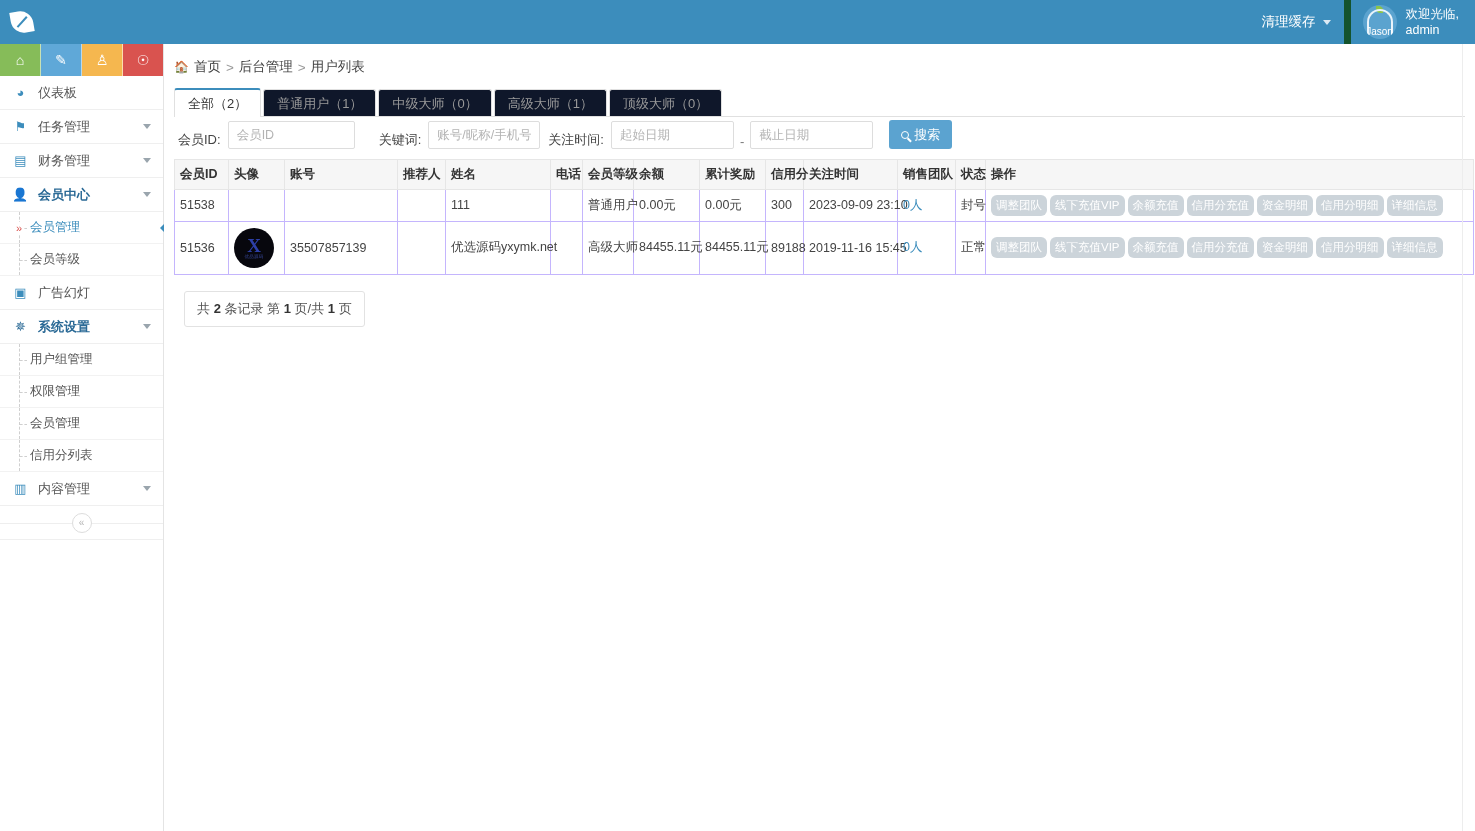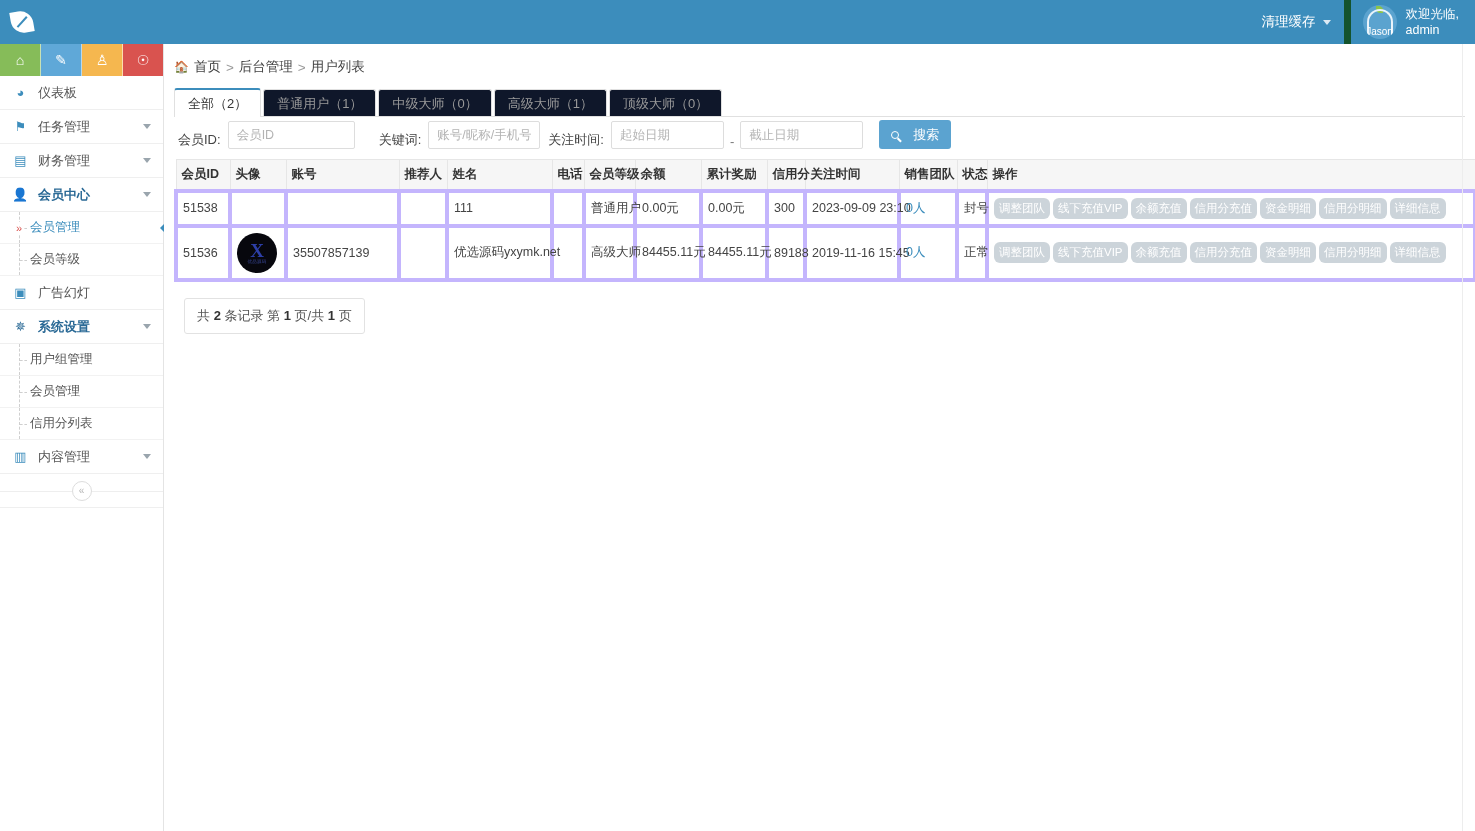--- a/index.html
+++ b/index.html
@@ -177,27 +177,27 @@
   }
   .f-label { font-size: 13px; color: #444; margin-right: 7px; white-space: nowrap; }
   .f-input {
     height: 28px; border: 1px solid #ddd; border-radius: 2px;
     padding: 0 8px; font-size: 12.5px; color: #333;
     font-family: "Liberation Sans", sans-serif; background: #fff;
   }
   .f-input::placeholder { color: #b3b3b3; }
   #in-memberid { width: 127px; margin-right: 24px; }
   #in-keyword  { width: 112px; margin-right: 8px; }
-  #in-datefrom { width: 113px; }
+  #in-datefrom { width: 123px; }
   .dash { margin: 0 6px; color: #777; }
   #in-dateto   { width: 123px; margin-right: 16px; }
   #search-btn {
     height: 29px; background: #5ba3d0; color: #fff; border: none;
     border-radius: 3px; padding: 0 12px; font-size: 13px;
-    display: flex; align-items: center; gap: 14px; cursor: pointer;
+    display: flex; align-items: center; gap: 5px; cursor: pointer;
     font-family: "Liberation Sans", sans-serif;
   }
   .mag {
     width: 8px; height: 8px; border: 1.6px solid #fff;
     border-radius: 50%; position: relative; display: inline-block;
   }
   .mag::after {
     content: ""; position: absolute; right: -4px; bottom: -3px;
     width: 5px; height: 1.6px; background: #fff; transform: rotate(45deg);
   }
@@ -205,21 +205,21 @@
   
   #table-wrap { padding: 0 12px 0 10px; }
   table { border-collapse: collapse; width: 1289px; table-layout: fixed; }
   thead th {
     background: #f6f6f6; border: 1px solid #e6e6e6;
     font-size: 12.5px; font-weight: bold; color: #333;
     text-align: left; padding: 6px 5px; height: 25px;
     white-space: nowrap;
   }
   tbody td {
-    border: 4px solid #c4b5fd; font-size: 12.5px; color: #444;
+    border: 1px solid #c4b5fd; font-size: 12.5px; color: #444;
     padding: 5px; vertical-align: middle; white-space: nowrap;
   }
   tbody tr.r1 td { height: 25px; }
   tbody tr.r2 td { height: 53px; }
   .team-link { color: #3c8dbc; }
   .cell-avatar {
     width: 40px; height: 40px; border-radius: 50%; background: #07070d;
     display: flex; flex-direction: column; align-items: center;
     justify-content: center; overflow: hidden;
   }
@@ -328,20 +328,23 @@
   </div>
 
   <div class="nav-item active">
     <span class="ico">✵</span>
     <span class="lbl">系统设置</span>
     <span class="chev"></span>
   </div>
 
   <div class="sub-item">
     <span>用户组管理</span>
+  </div>
+  <div class="sub-item">
+    <span>权限管理</span>
   </div>
   <div class="sub-item">
     <span>会员管理</span>
   </div>
   <div class="sub-item">
     <span>信用分列表</span>
   </div>
 
   <div class="nav-item">
     <span class="ico">▥</span>

